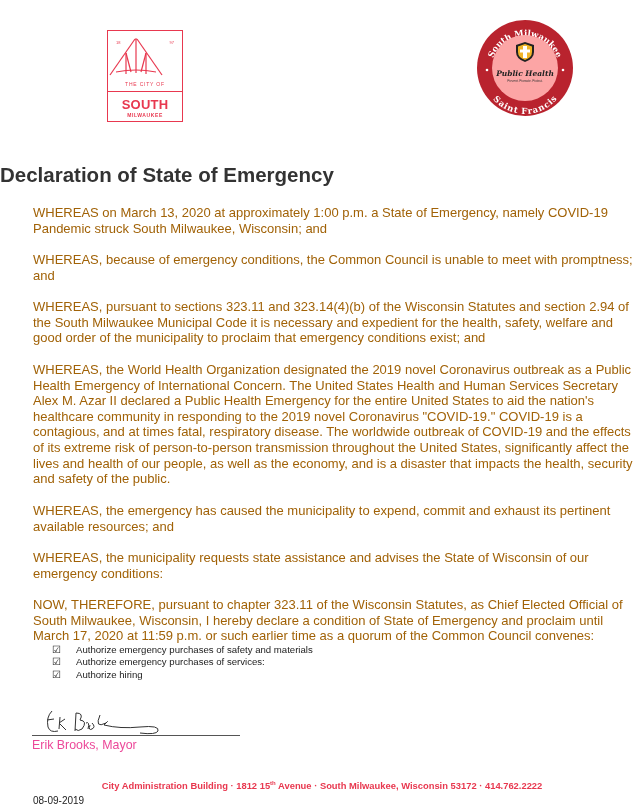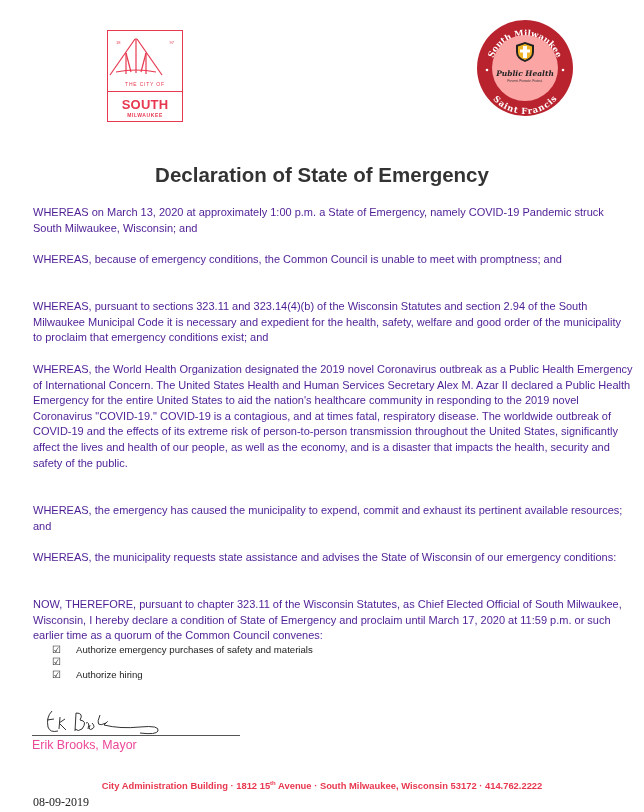--- a/index.html
+++ b/index.html
@@ -16,32 +16,32 @@
   .logo-city .mil { position:absolute; left:0; width:100%; top:81px; text-align:center; font-size:5px; font-weight:bold; letter-spacing:0.6px; color:#e8384f; }
 
   .logo-health { position:absolute; left:477px; top:20px; width:96px; height:96px; border-radius:50%;
                  background:#b9232e; }
   .logo-health .inner { position:absolute; left:15px; top:15px; width:66px; height:66px; border-radius:50%; background:#fca5a5;font-style:italic; }
   .logo-health .shield { position:absolute; left:23px; top:6px; width:20px; height:22px; }
   .logo-health .ph { position:absolute; left:0; width:100%; top:34px; text-align:center; font-family:"DejaVu Serif", serif; font-weight:bold; font-size:7.5px; color:#222; }
   .logo-health .tag { position:absolute; left:0; width:100%; top:44px; text-align:center; font-size:3px; color:#333; }
   .logo-health svg.ring { position:absolute; left:0; top:0; }
 
-  h1 { position:absolute; left:0; width:644px; top:163px; margin:0; text-align:center;
+  h1 { position:absolute; left:0; width:644px; top:163px; margin:0; text-align:left;
        font-family:"Liberation Sans", sans-serif; font-weight:bold; font-size:20.5px; color:#333; }
-  .para { position:absolute; left:33px; width:600px; margin:0; font-size:11px; line-height:15.6px; color:#4c1d95; }
+  .para { position:absolute; left:33px; width:600px; margin:0; font-size:13px; line-height:15.6px; color:#a16207; }
   .checks { position:absolute; left:52px; top:644px; font-size:9.6px; line-height:12.3px; color:#222; }
   .checks .row { display:flex; align-items:center; }
   .checks .box { display:inline-block; width:14px; font-size:10px; margin-right:10px; }
   .sig { position:absolute; left:30px; top:707px; }
   .sig-line { position:absolute; left:32px; top:735px; width:208px; border-top:1px solid #555; }
   .sig-name { position:absolute; left:32px; top:738px; font-size:12.4px; color:#ec4899; }
   .footer-addr { position:absolute; left:0; width:644px; top:780px; text-align:center; font-size:9.4px; font-weight:bold; color:#e8384f; }
   .footer-addr sup { font-size:6px; }
-  .footer-date { position:absolute; left:33px; top:795px; font-size:12px; color:#222;font-family:Liberation Serif, serif; }
+  .footer-date { position:absolute; left:33px; top:795px; font-size:10px; color:#222; }
 </style>
 </head>
 <body>
 
 <div class="logo-city">
   <div class="top"></div>
   <svg width="56" height="60">
     <g stroke="#e8384f" stroke-width="1.2" fill="none">
       <line x1="2" y1="44" x2="27" y2="8"></line>
       <line x1="54" y1="44" x2="29" y2="8"></line>
@@ -97,20 +97,21 @@
 <p class="para" style="top:550px">WHEREAS, the municipality requests state assistance and advises the State of Wisconsin of our emergency conditions:</p>
 <p class="para" style="top:597px">NOW, THEREFORE, pursuant to chapter 323.11 of the Wisconsin Statutes, as Chief Elected Official of South Milwaukee, Wisconsin, I hereby declare a condition of State of Emergency and proclaim until March 17, 2020 at 11:59 p.m. or such earlier time as a quorum of the Common Council convenes:</p>
 
 <div class="checks">
   <div class="row">
     <span class="box">☑</span>
     <span>Authorize emergency purchases of safety and materials</span>
   </div>
   <div class="row">
     <span class="box">☑</span>
+    <span>Authorize emergency purchases of services:</span>
   </div>
   <div class="row">
     <span class="box">☑</span>
     <span>Authorize hiring</span>
   </div>
 </div>
 
 <svg class="sig" width="140" height="32">
   <g stroke="#333" stroke-width="1" fill="none">
     <path d="M22 4 Q16 10 18 20 Q20 26 28 24"></path>

